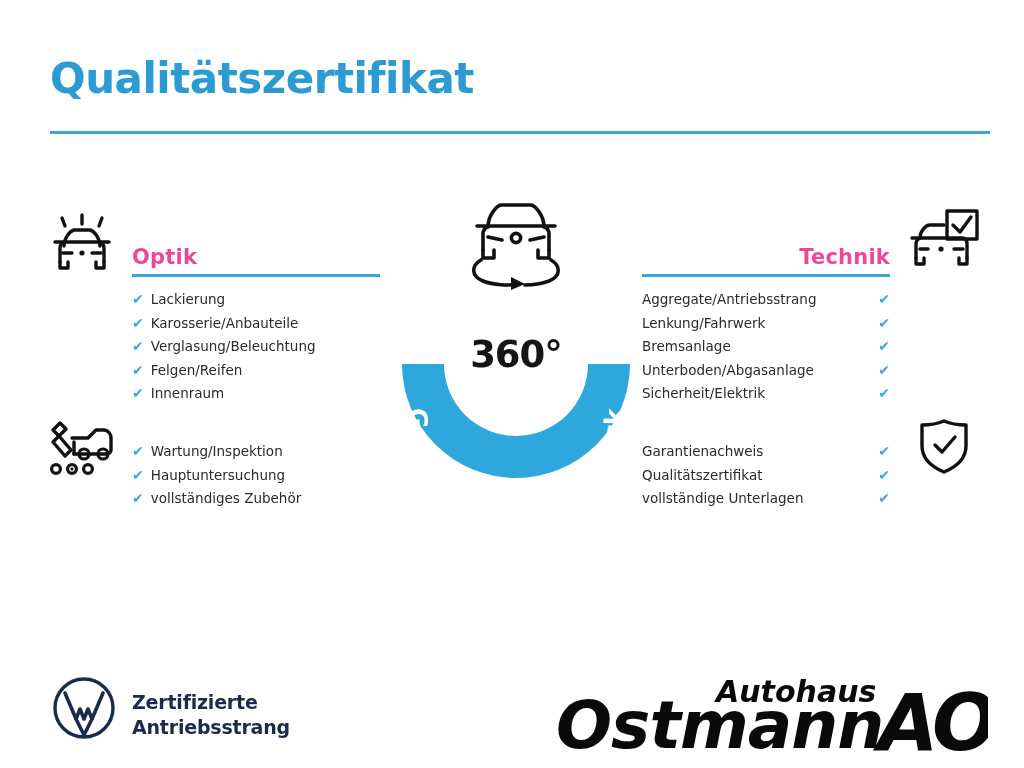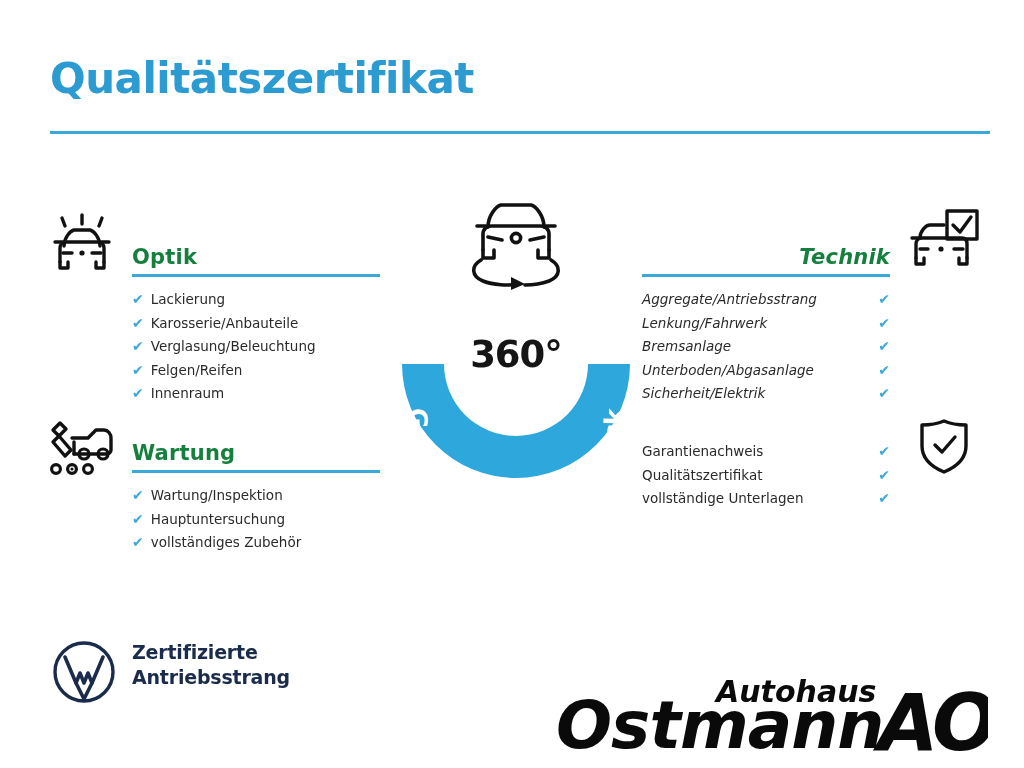--- a/index.html
+++ b/index.html
@@ -42,21 +42,21 @@
   
   .section { position: absolute; }
 
   .section-head {
     position: relative;
     height: 44px;
   }
   .section-title {
     font-size: 21px;
     font-weight: bold;
-    color: #15803d;
+    color: #ec4899;
     letter-spacing: 0.2px;
     white-space: nowrap;
     position: absolute;
     bottom: 8px;
   }
   .section-rule {
     position: absolute;
     bottom: 0;
     height: 3px;
     background: #3aa9d9;
@@ -124,23 +124,23 @@
     top: -6px;
     width: 122px;
     height: 100px;
   }
   #badge-car svg { width: 100%; height: 100%; display: block; }
 
   
   #vw-logo-wrap {
     position: absolute;
     left: 52px;
-    top: 640px;
+    top: 676px;
     display: flex;
-    align-items: flex-start;
+    align-items: flex-end;
   }
   #vw-mark { width: 64px; height: 64px; }
   #vw-mark svg { width: 100%; height: 100%; display: block; }
   #vw-text {
     margin-left: 16px;
     font-size: 19px;
     font-weight: bold;
     color: #1b2b4b;
     line-height: 25px;
     letter-spacing: -0.2px;
@@ -222,24 +222,20 @@
         <circle cx="40" cy="38" r="5"></circle>
         <circle cx="59" cy="38" r="5"></circle>
         <circle cx="12" cy="53" r="4.4"></circle>
         <circle cx="28" cy="53" r="4.4"></circle>
         <circle cx="44" cy="53" r="4.4"></circle>
       </g>
       <circle cx="28" cy="53" r="1.6" fill="#111"></circle>
     </svg>
   </div>
   <div class="section col-left" style="left:132px; top:429px; width:248px;">
-    <div class="section-head">
-      <div class="section-title">Wartung</div>
-      <div class="section-rule"></div>
-    </div>
     <div class="items">
       <div class="item">
         <span class="check">✔</span>
         <span>Wartung/Inspektion</span>
       </div>
       <div class="item">
         <span class="check">✔</span>
         <span>Hauptuntersuchung</span>
       </div>
       <div class="item">
@@ -258,21 +254,21 @@
         <path d="M61 50 L61 56 L53 56 L53 50"></path>
         <path d="M6 30 L13 30"></path>
         <path d="M14 41 L22 41"></path>
         <path d="M48 41 L57 41"></path>
         <rect x="41" y="3" width="30" height="28"></rect>
         <path d="M47 17 L54 24 L65 9"></path>
       </g>
       <circle cx="35" cy="41" r="2.6" fill="#111"></circle>
     </svg>
   </div>
-  <div class="section col-right" style="left:642px; top:233px; width:248px;font-style:italic;">
+  <div class="section col-right" style="left:642px; top:233px; width:248px;">
     <div class="section-head">
       <div class="section-title">Technik</div>
       <div class="section-rule"></div>
     </div>
     <div class="items">
       <div class="item">
         <span>Aggregate/Antriebsstrang</span>
         <span class="check">✔</span>
       </div>
       <div class="item">

